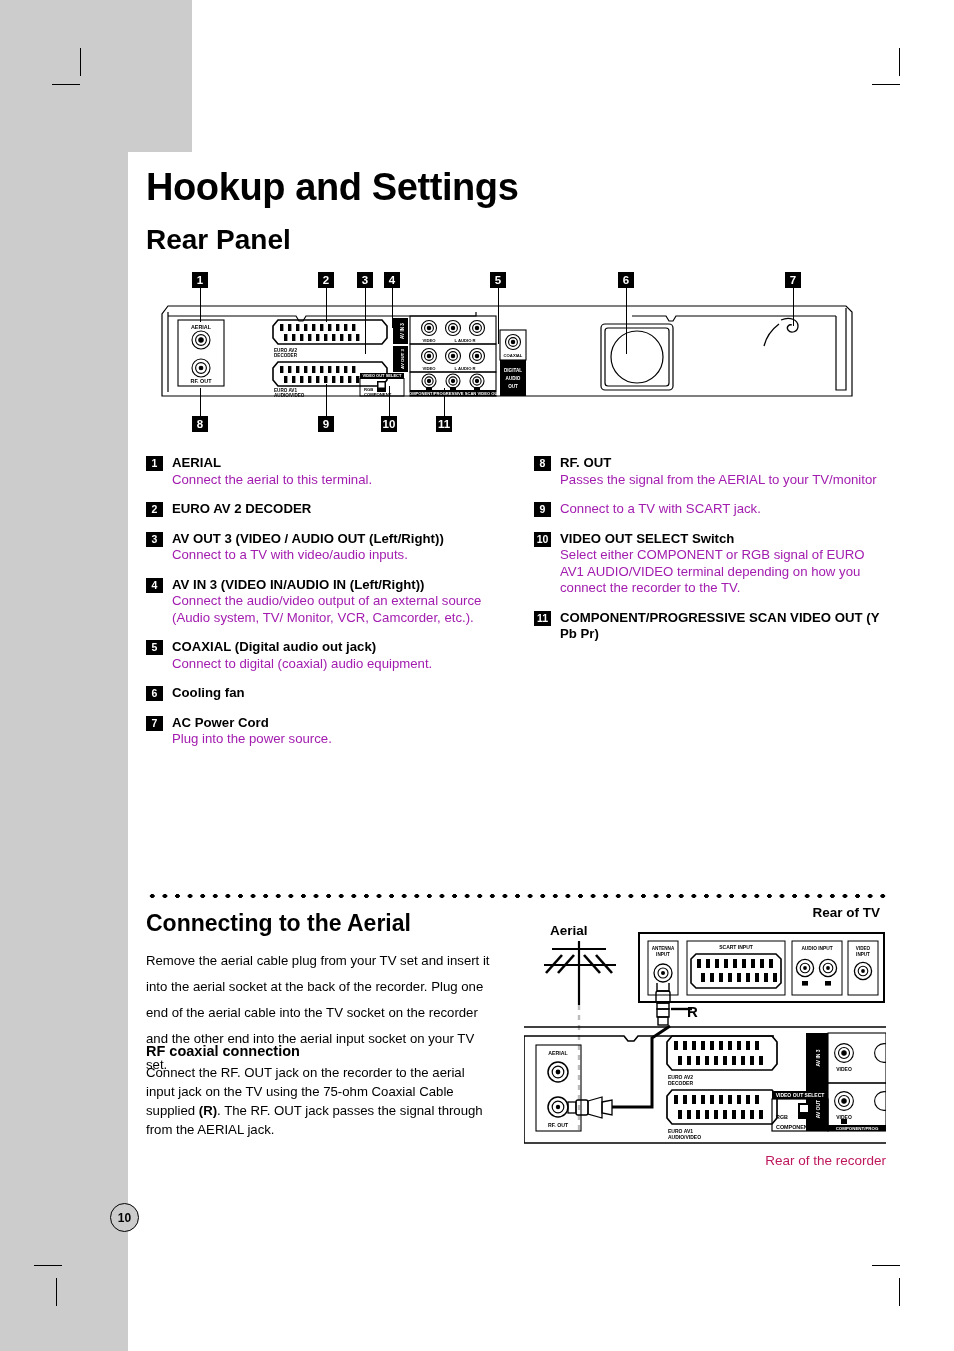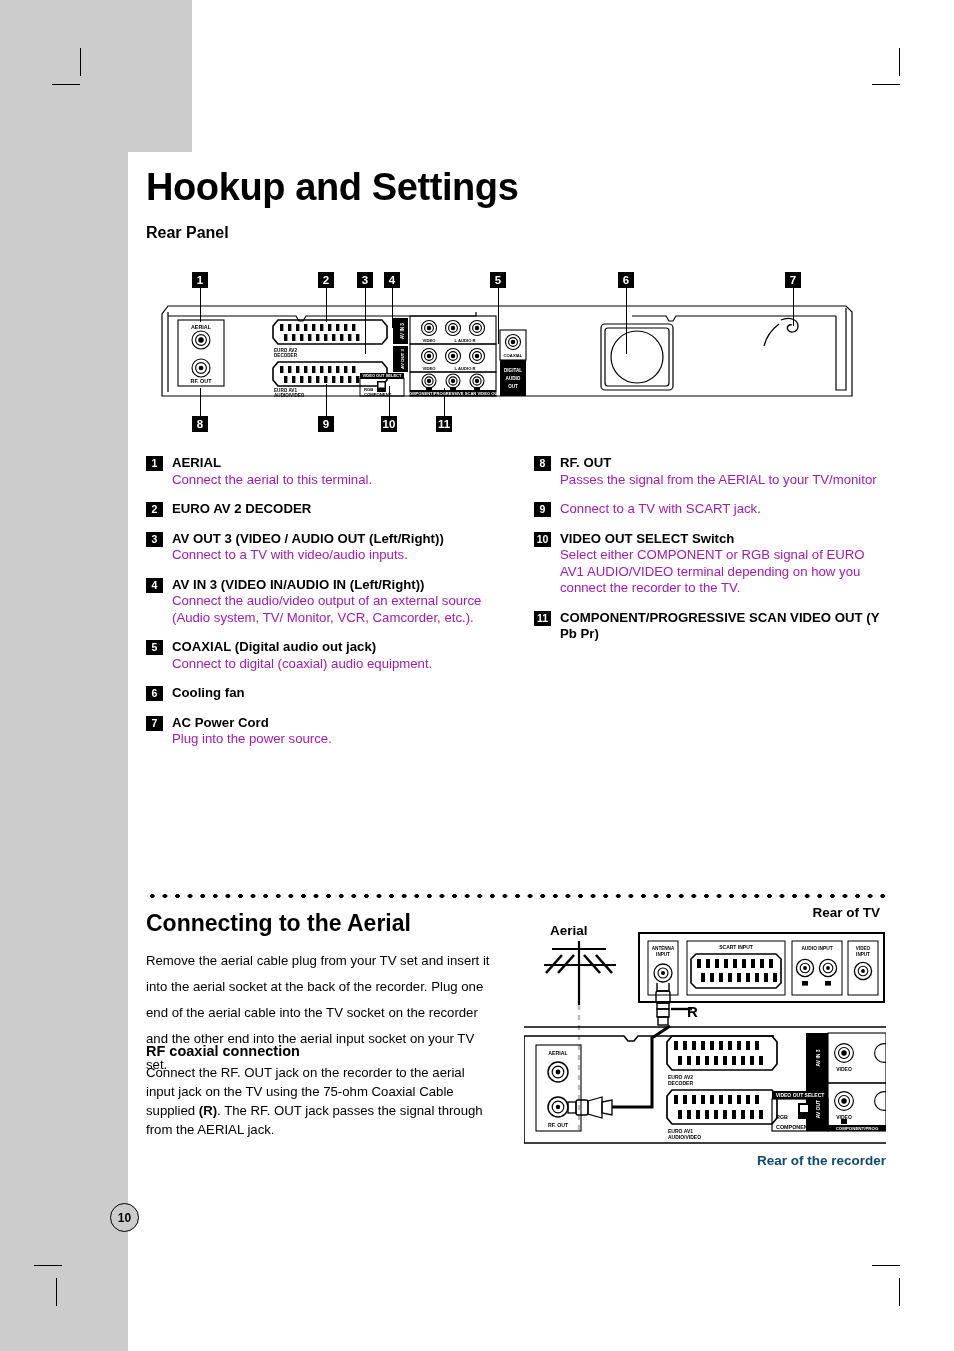--- a/index.html
+++ b/index.html
@@ -20,21 +20,21 @@
     position:absolute;left:110px;top:1203px;width:27px;height:27px;
     border:1.6px solid #000;border-radius:50%;background:#cccccc;
     display:flex;align-items:center;justify-content:center;
     font-size:12px;font-weight:bold;color:#000;
   }
 
   
   #content{position:absolute;left:146px;top:0;width:740px;height:1073px;}
 
   #title{position:absolute;left:0;top:166px;font-size:38px;font-weight:bold;letter-spacing:-0.4px;color:#000;}
-  #subtitle{position:absolute;left:0;top:224px;font-size:16px;font-weight:bold;color:#000;}
+  #subtitle{position:absolute;left:0;top:224px;font-size:28px;font-weight:bold;color:#000;}
 
   
   #figure-top{position:absolute;left:0;top:268px;width:740px;height:180px;}
   .callout{position:absolute;}
   .cal-box{
     width:16px;height:16px;background:#000;color:#fff;
     font-size:11.5px;font-weight:bold;line-height:16px;text-align:center;
     font-family:"Liberation Sans", sans-serif;
   }
   .cal-line{position:absolute;background:#000;width:1px;}
@@ -64,21 +64,21 @@
 
   
   #sec2-title{position:absolute;left:0;top:910px;font-size:23px;font-weight:bold;color:#000;}
   #sec2-body{position:absolute;left:0;top:948px;width:348px;font-size:13.2px;line-height:26px;color:#000;}
   #sec2-sub{position:absolute;left:0;top:1043px;font-size:14.5px;font-weight:bold;color:#000;}
   #sec2-body2{position:absolute;left:0;top:1063px;width:348px;font-size:13.2px;line-height:19px;color:#000;}
 
   #figure-bottom{position:absolute;left:378px;top:905px;width:362px;height:268px;}
   #lbl-rear-tv{position:absolute;right:6px;top:0px;font-size:13.5px;font-weight:bold;color:#000;}
   #lbl-aerial{position:absolute;left:26px;top:18px;font-size:13.5px;font-weight:bold;color:#000;}
-  #lbl-rear-rec{position:absolute;right:0px;top:248px;font-size:13.5px;font-weight:bold;color:#0c4a6e;}
+  #lbl-rear-rec{position:absolute;right:0px;top:248px;font-size:13.5px;font-weight:normal;color:#be185d;}
   #lbl-R{position:absolute;left:163px;top:98px;font-size:15px;font-weight:bold;color:#000;}
 </style>
 </head>
 <body>
 
 <div id="gray-left"></div>
 <div id="gray-top"></div>
 
 <div class="crop h" style="left:52px;top:84px;"></div>
 <div class="crop v" style="left:80px;top:48px;"></div>

